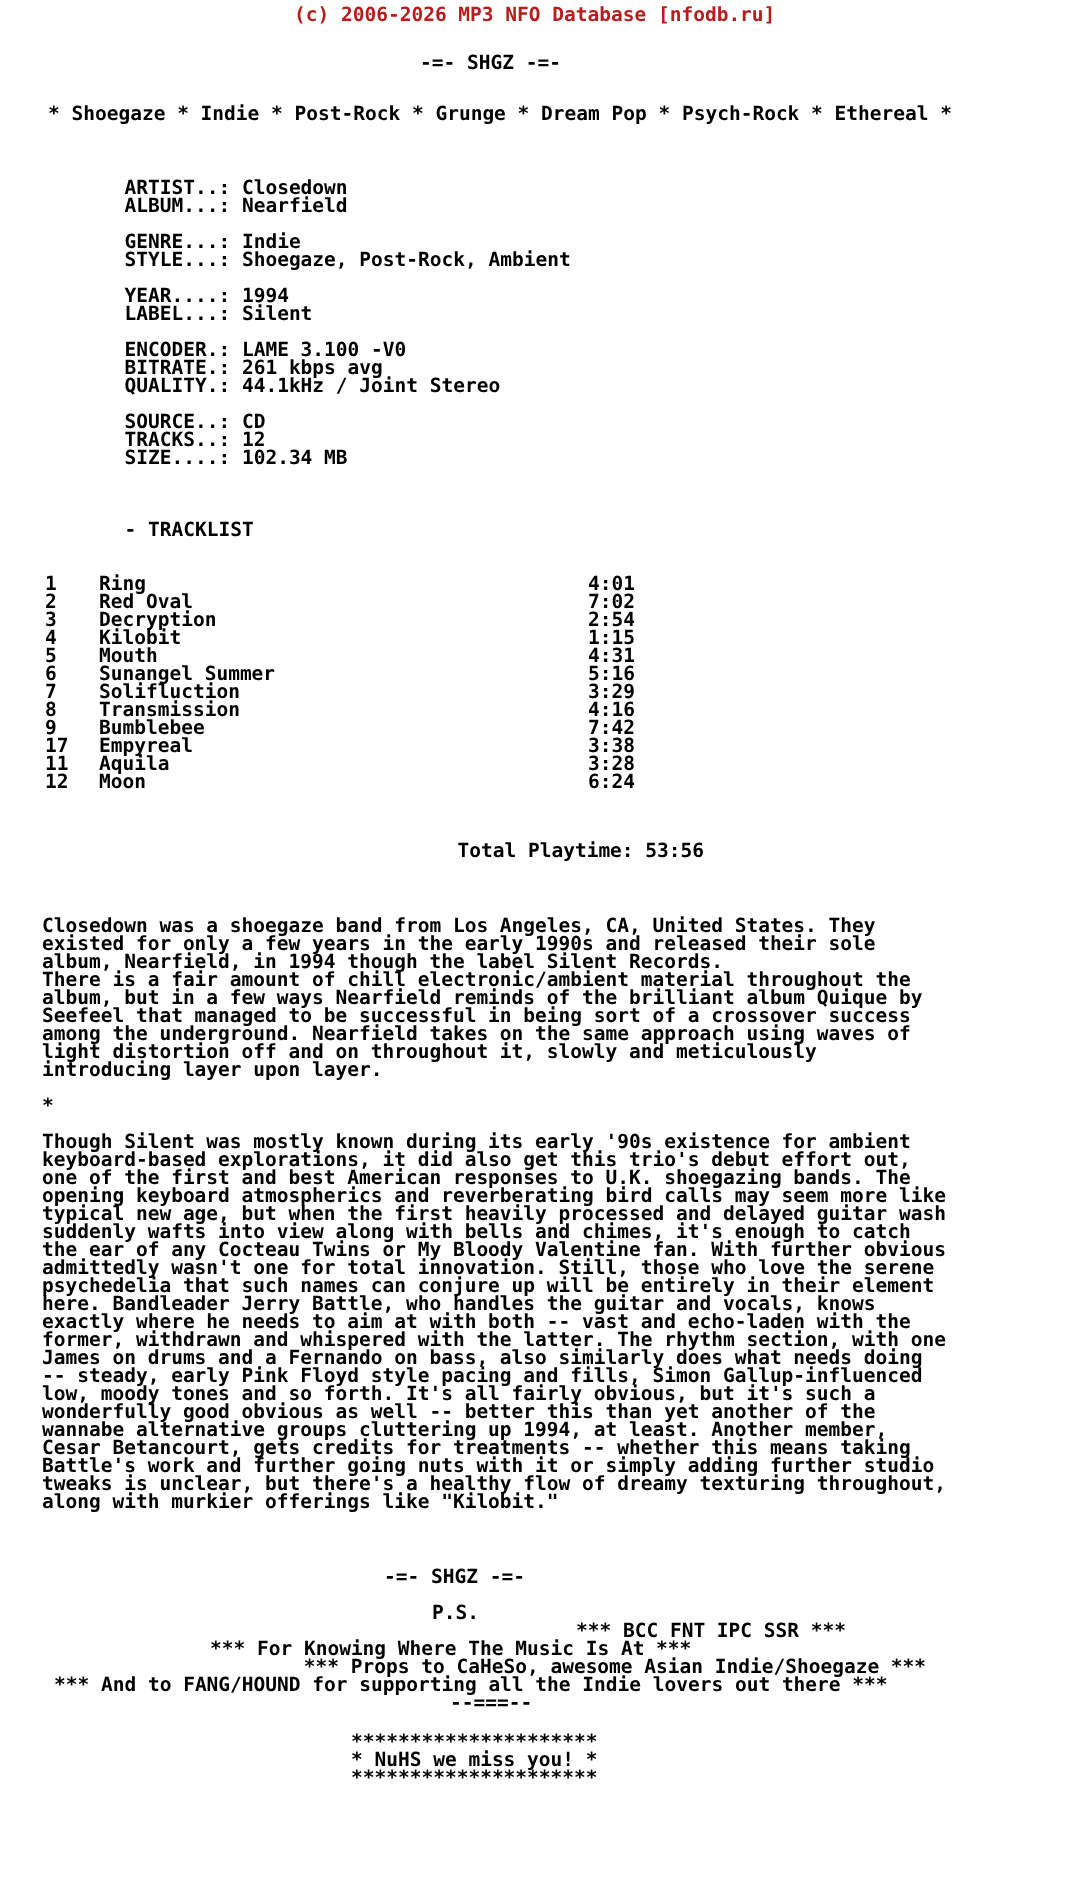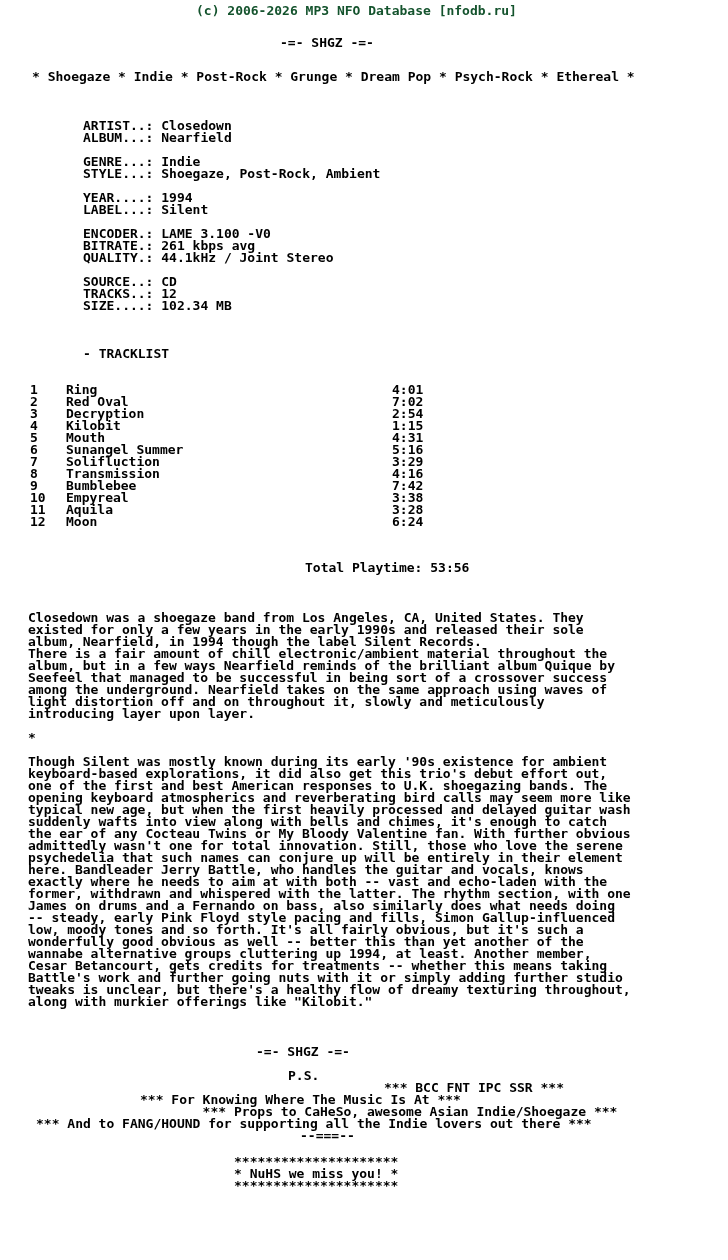--- a/index.html
+++ b/index.html
@@ -34,21 +34,21 @@
   .f3{margin-left:92px;text-align:center;}
   .f4{margin-left:36px;}
   .divider{margin-left:300px;}
   .box{margin-top:14px;}
   .box .line{margin-left:234px;}
 </style>
 </head>
 <body style="background: rgb(255, 255, 255); color: rgb(0, 0, 0);">
 
 <div class="nfo">
-  <div class="line copyright" style="color: #14532d;">(c) 2006-2026 MP3 NFO Database [nfodb.ru]</div>
+  <div class="line copyright" style="color: #b91c1c;">(c) 2006-2026 MP3 NFO Database [nfodb.ru]</div>
   <div class="line banner-top">-=- SHGZ -=-</div>
   <div class="line genres">* Shoegaze * Indie * Post-Rock * Grunge * Dream Pop * Psych-Rock * Ethereal *</div>
 
   <div class="info-block" id="info-block">
       <div class="info-group">
         <div class="line"><span>ARTIST..:</span> <span>Closedown</span></div>
         <div class="line"><span>ALBUM...:</span> <span>Nearfield</span></div>
       </div>
       <div class="info-group">
         <div class="line"><span>GENRE...:</span> <span>Indie</span></div>
@@ -111,21 +111,21 @@
         <span class="num">8</span>
         <span class="ttl">Transmission</span>
         <span class="dur">4:16</span>
       </div>
       <div class="track-row">
         <span class="num">9</span>
         <span class="ttl">Bumblebee</span>
         <span class="dur">7:42</span>
       </div>
       <div class="track-row">
-        <span class="num">10</span>
+        <span class="num">17</span>
         <span class="ttl">Empyreal</span>
         <span class="dur">3:38</span>
       </div>
       <div class="track-row">
         <span class="num">11</span>
         <span class="ttl">Aquila</span>
         <span class="dur">3:28</span>
       </div>
       <div class="track-row">
         <span class="num">12</span>

